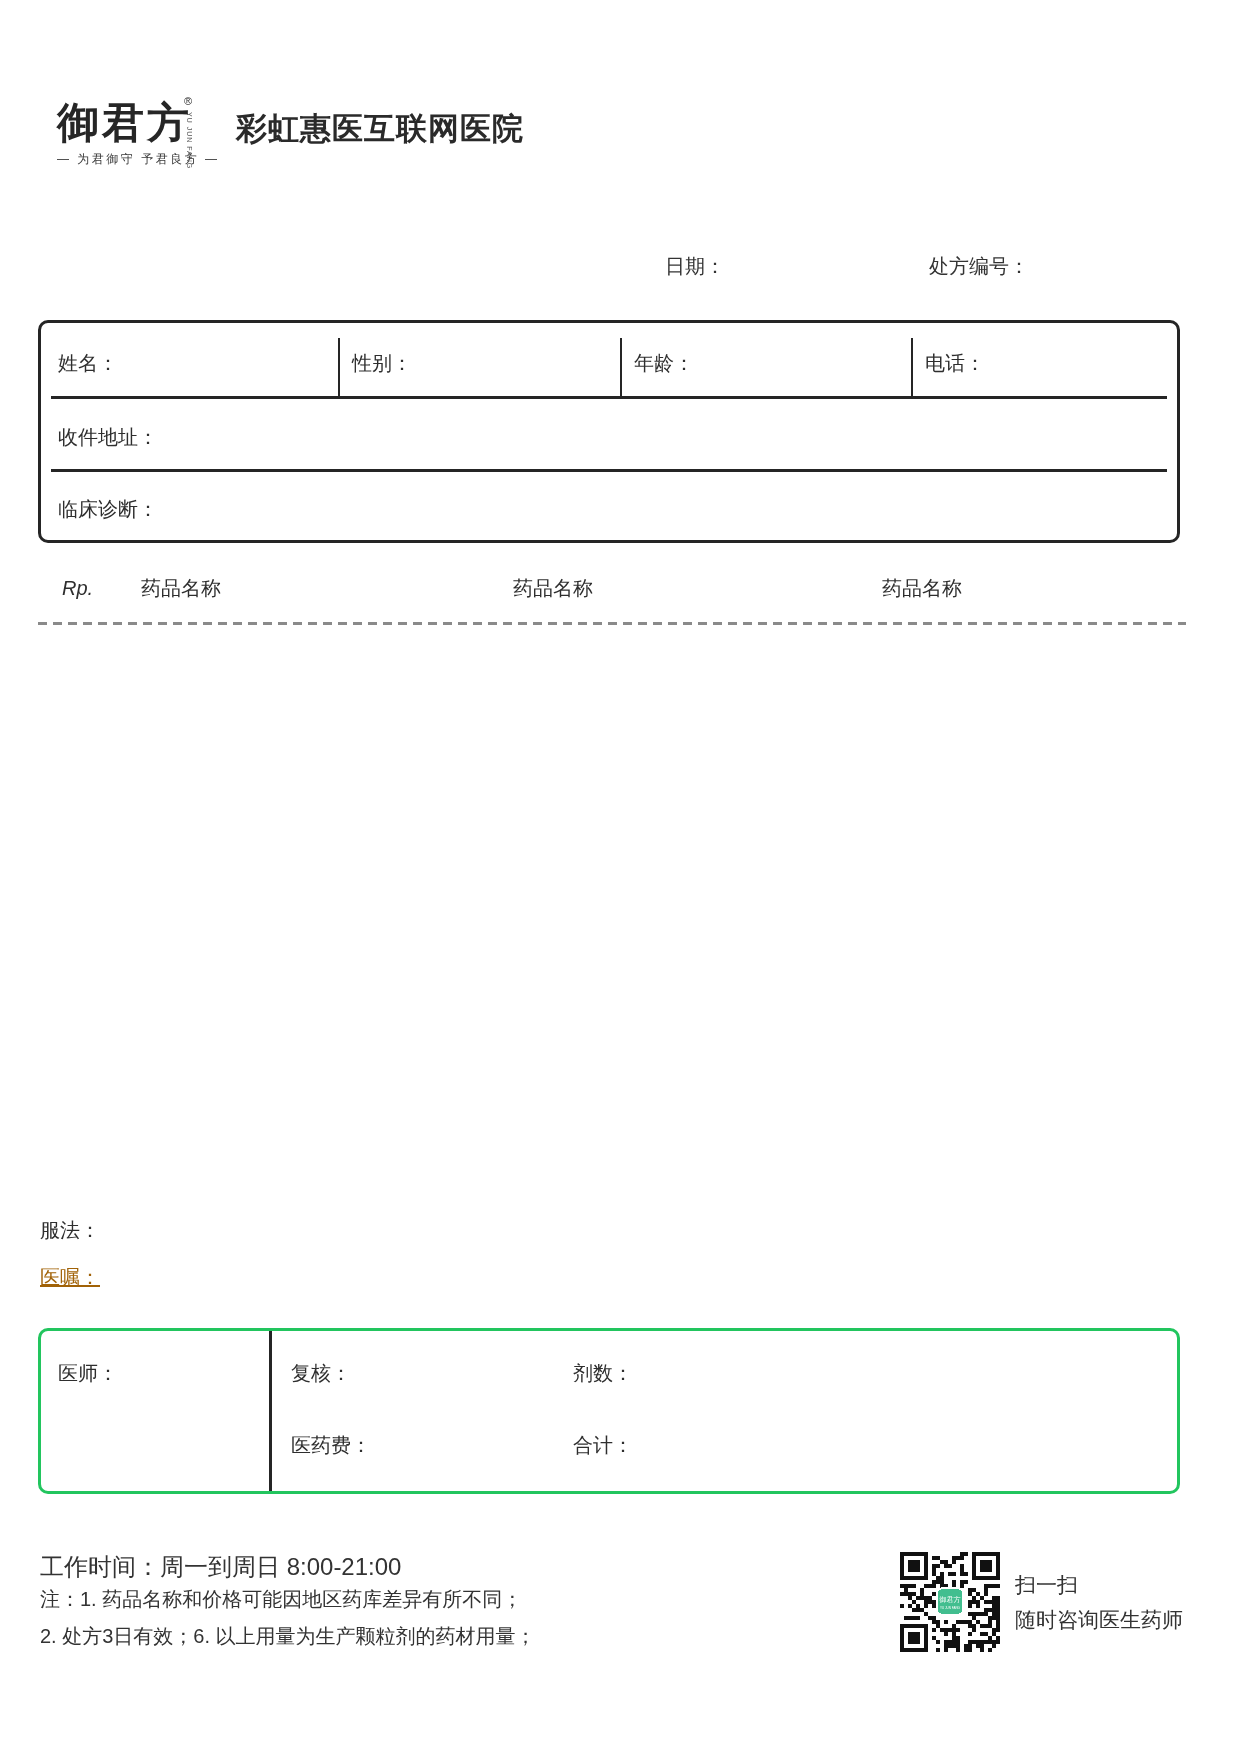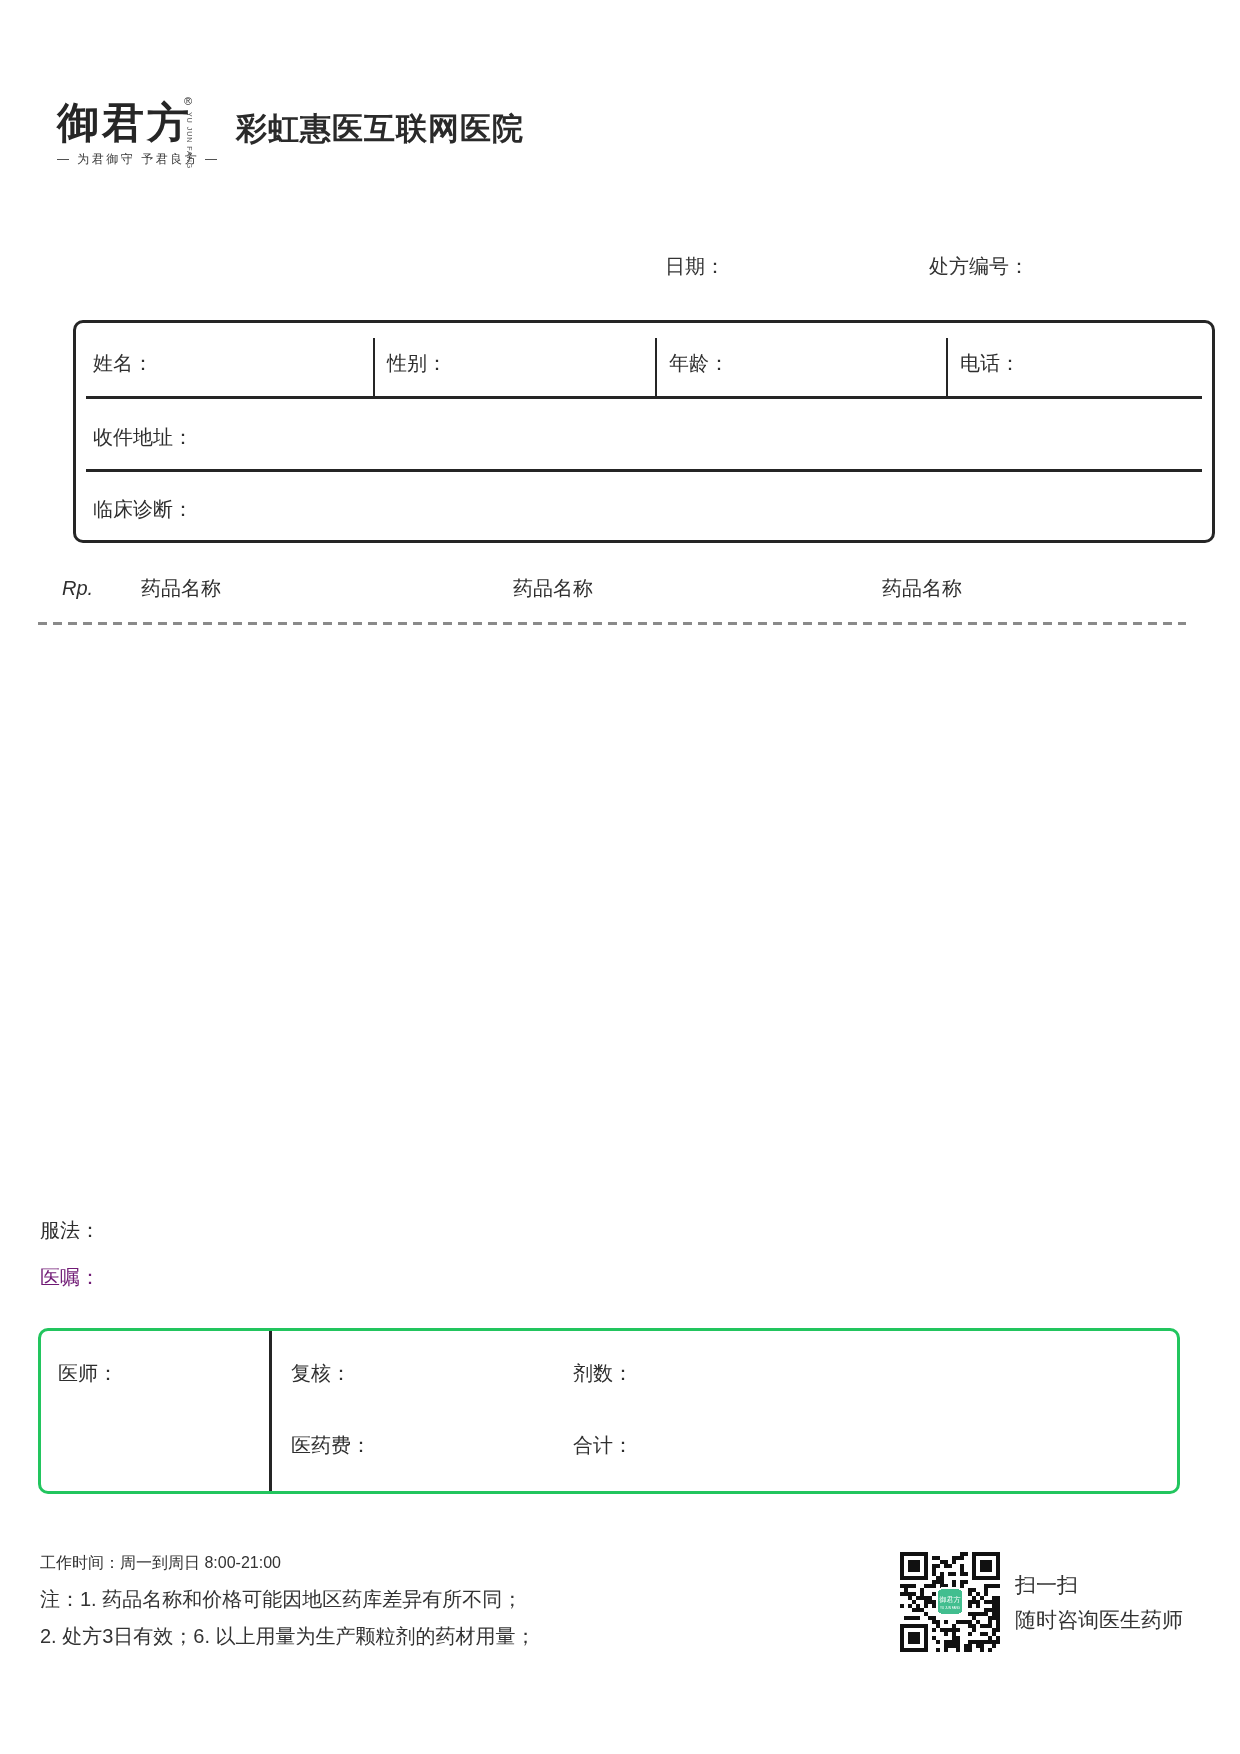--- a/index.html
+++ b/index.html
@@ -17,21 +17,21 @@
   .logo-tagline { left:57px; top:153px; font-size:12px; color:#3a3a3a; letter-spacing:2.5px; }
   .hospital-title { left:236px; top:113px; font-size:31px; font-weight:800; color:#2a2a2a; letter-spacing:1px; }
 
   
   .notice-text { left:40px; top:256px; font-size:20px; color:#333; }
   .date-label { left:665px; top:256px; font-size:20px; color:#333; }
   .rx-no-label { left:929px; top:256px; font-size:20px; color:#333; }
 
   
   .patient-box { left:38px; top:320px; width:1142px; height:223px;
-    border:3px solid #252525; border-radius:10px;margin-left:35px; }
+    border:3px solid #252525; border-radius:10px; }
   .patient-box .vline { position:absolute; top:15px; height:60px; width:2px; background:#252525; }
   .v1 { left:297px; } .v2 { left:579px; } .v3 { left:870px; }
   .patient-box .hline { position:absolute; left:10px; right:10px; height:3px; background:#252525; }
   .h1 { top:73px; } .h2 { top:146px; }
   .cell-label { position:absolute; font-size:20px; color:#2e2e2e; line-height:1; white-space:nowrap; }
   .lb-name { left:17px; top:30px; }
   .lb-gender { left:311px; top:30px; }
   .lb-age { left:593px; top:30px; }
   .lb-phone { left:884px; top:30px; }
   .lb-address { left:17px; top:104px; }
@@ -40,34 +40,34 @@
   
   .rp-label { left:62px; top:578px; font-size:20px; color:#2e2e2e;font-style:italic; }
   .drug-col-1 { left:141px; top:578px; font-size:20px; color:#2e2e2e; }
   .drug-col-2 { left:513px; top:578px; font-size:20px; color:#2e2e2e; }
   .drug-col-3 { left:882px; top:578px; font-size:20px; color:#2e2e2e; }
   .dashed-line { left:38px; top:622px; width:1148px; height:3px;
     background:repeating-linear-gradient(to right, #8a8a8a 0 9px, transparent 9px 15px); }
 
   
   .usage-label { left:40px; top:1220px; font-size:20px; color:#2e2e2e; }
-  .advice-label { left:40px; top:1267px; font-size:20px; color:#701a75; }
+  .advice-label { left:40px; top:1267px; font-size:20px; color:#a16207;text-decoration:underline; }
 
   
   .signoff-box { left:38px; top:1328px; width:1142px; height:166px;
     border:3px solid #22c55e; border-radius:10px; }
   .signoff-box .vfull { position:absolute; left:228px; top:0; bottom:0; width:3px; background:#252525; }
   .lb-physician { left:17px; top:32px; }
   .lb-review { left:250px; top:32px; }
   .lb-doses { left:532px; top:32px; }
   .lb-fee { left:250px; top:104px; }
   .lb-total { left:532px; top:104px; }
 
   
-  .working-hours { left:40px; top:1555px; font-size:16px; color:#333; }
+  .working-hours { left:40px; top:1555px; font-size:24px; color:#333; }
   .note-1 { left:40px; top:1589px; font-size:20px; color:#333; }
   .note-2 { left:40px; top:1626px; font-size:20px; color:#333; }
   .qr-wrap { left:900px; top:1550px; width:100px; height:103px; }
   .scan-caption { left:1015px; top:1574px; font-size:21px; color:#333; }
   .consult-caption { left:1015px; top:1609px; font-size:21px; color:#333; }
 </style>
 </head>
 <body>
 
 <div class="page">

